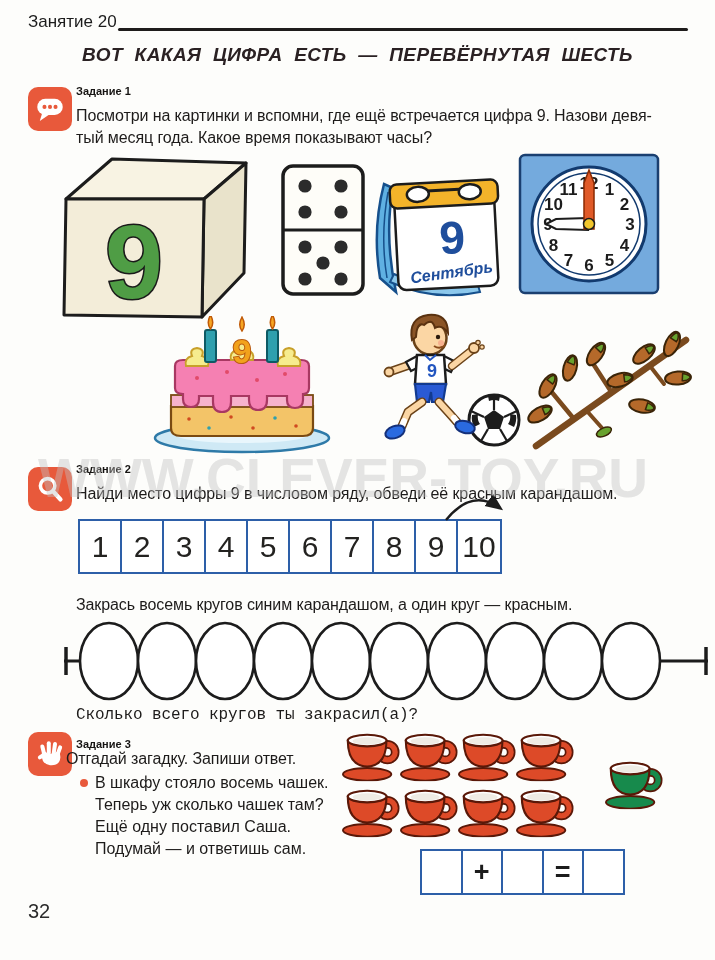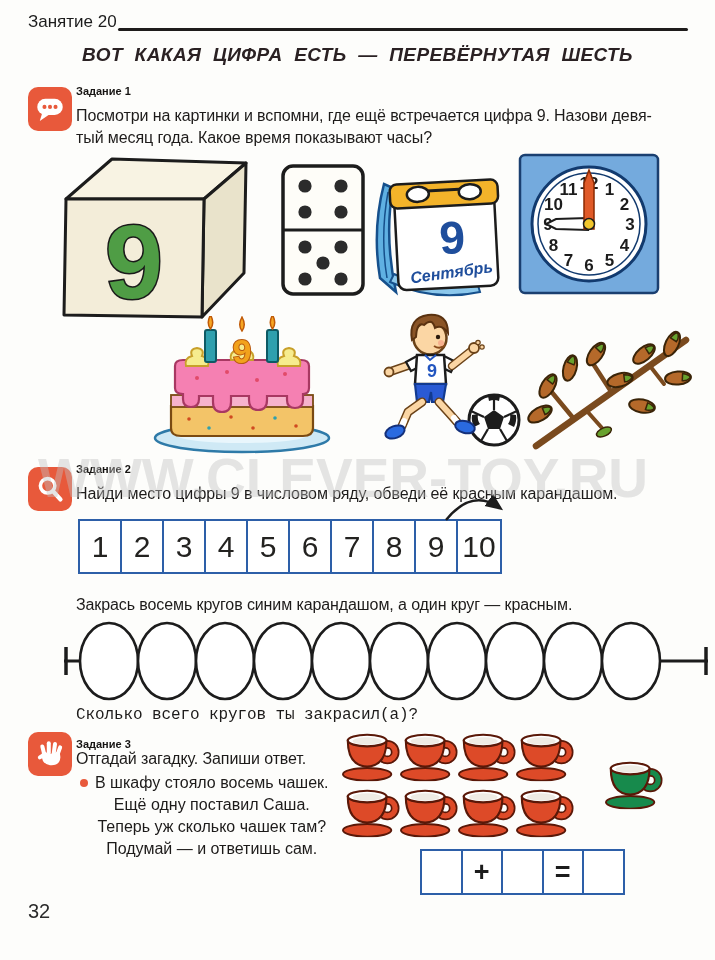--- a/index.html
+++ b/index.html
@@ -29,21 +29,21 @@
   .num-cell:last-child { border-right:none; }
 
   
   .eq-row { left:420px; top:849px; display:flex; }
   .eq-cell { width:42.5px; height:46px; border:2px solid #2d5fa8; margin-left:-2px;
              display:flex; align-items:center; justify-content:center;
              font-size:27px; font-weight:bold; color:#1c1c1c; background:#fff; }
   .eq-cell:first-child { margin-left:0; }
 
   
-  .riddle-line { font-size:16px; line-height:22px;text-align:center; }
+  .riddle-line { font-size:16px; line-height:22px; }
   .bullet-dot { width:8px; height:8px; border-radius:50%; background:#e8593b; }
 
   .watermark { left:22px; top:446px; width:690px; font-size:55px; font-weight:800;
                letter-spacing:0px; white-space:nowrap; color:rgba(193,193,193,0.42);
                z-index:40; pointer-events:none;margin-left:16px; }
 
   .page-number { left:28px; top:900px; font-size:20px; color:#2b2b2b; }
 
   .cup { color:#dd4a28; }
   .cup.green { color:#178a4c; }
@@ -318,27 +318,27 @@
         <rect x="9" y="8" width="5" height="15" rx="2.5" transform="rotate(-14 11.5 15)"></rect>
         <rect x="16" y="4" width="5" height="17" rx="2.5"></rect>
         <rect x="23" y="5" width="5" height="16" rx="2.5" transform="rotate(8 25.5 13)"></rect>
         <rect x="29" y="9" width="5" height="13" rx="2.5" transform="rotate(20 31.5 15)"></rect>
         <rect x="4" y="20" width="13" height="5" rx="2.5" transform="rotate(-32 10 22)"></rect>
         <path d="M10,18 Q8,32 20,34 Q32,35 33,24 L32,16 Q22,22 10,18 Z"></path>
       </g>
     </svg>
   </div>
   <div class="abs task-heading" style="left:76px; top:729px;margin-top:9px;">Задание 3</div>
-  <div class="abs body-text" style="left:76px; top:750px;">Отгадай загадку. Запиши ответ.</div>
+  <div class="abs body-text" style="left:66px; top:750px;">Отгадай загадку. Запиши ответ.</div>
 
   <div class="abs bullet-dot" style="left:80px; top:779px;"></div>
   <div class="abs" style="left:95px; top:772px;">
     <div class="riddle-line">В шкафу стояло восемь чашек.</div>
+    <div class="riddle-line">Теперь уж сколько чашек там?</div>
     <div class="riddle-line">Ещё одну поставил Саша.</div>
-    <div class="riddle-line">Теперь уж сколько чашек там?</div>
     <div class="riddle-line">Подумай — и ответишь сам.</div>
   </div>
 
   <svg width="0" height="0" style="position:absolute" aria-hidden="true">
     <defs>
       <symbol id="cup" viewBox="0 0 60 52">
         <ellipse cx="26" cy="45" rx="25" ry="6.5" fill="currentColor" stroke="#5a1808" stroke-width="2"></ellipse>
         <circle cx="47" cy="22" r="8" fill="none" stroke="#5a1808" stroke-width="9"></circle>
         <circle cx="47" cy="22" r="8" fill="none" stroke="currentColor" stroke-width="5.5"></circle>
         <path d="M6,10 Q6,36 26,37 Q46,36 46,10 Z" fill="currentColor" stroke="#5a1808" stroke-width="2.2"></path>

